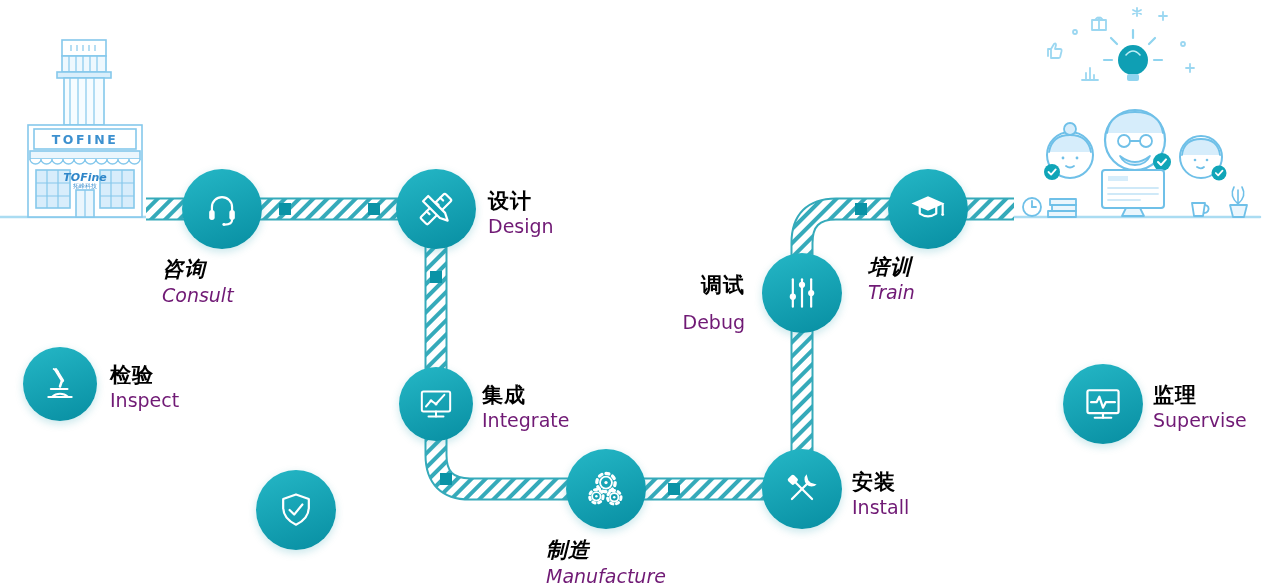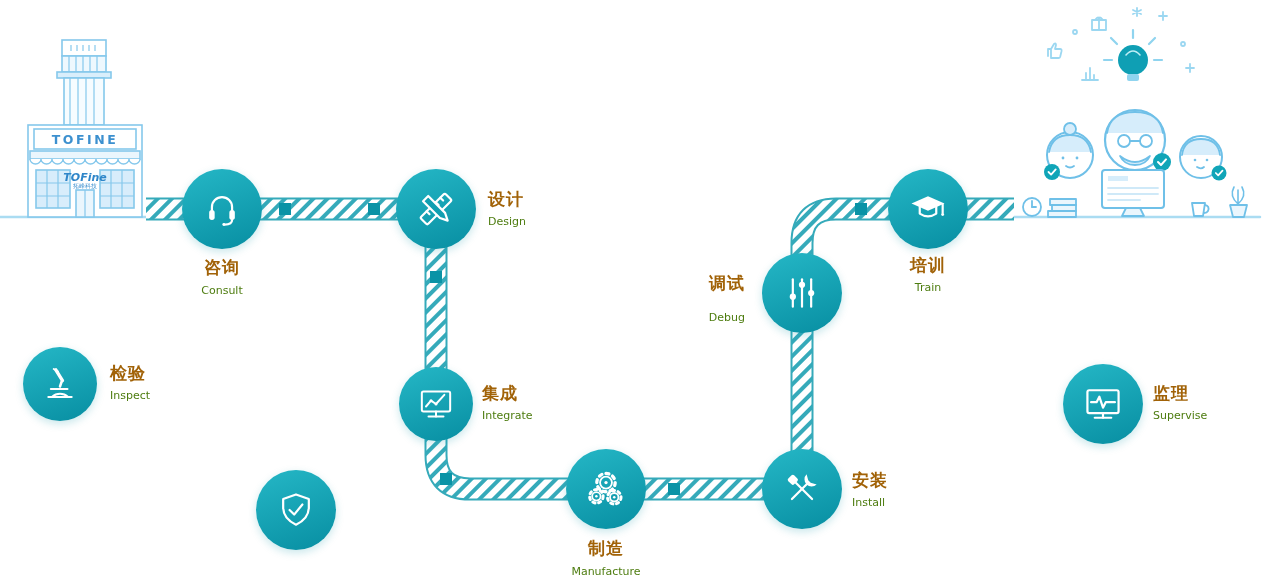--- a/index.html
+++ b/index.html
@@ -12,23 +12,23 @@
   .node {
     position:absolute; border-radius:50%;
     display:flex; align-items:center; justify-content:center;
     background:linear-gradient(160deg,#25b7c6 0%,#0b93a6 88%);
     box-shadow:0 3px 8px rgba(11,147,166,.22);
     z-index:3;
   }
   .node svg { display:block; }
   .icon { stroke:#fff; fill:none; stroke-width:2.4; stroke-linecap:round; stroke-linejoin:round; }
   .lab { position:absolute; z-index:3; line-height:1.1; white-space:nowrap; }
-  .zh { font-size:17px; font-weight:bold; color:#a16207; letter-spacing:1px; }
-  .en { font-size:11px; color:#4d7c0f; }
-  .tc { text-align:center; }
+  .zh { font-size:21px; font-weight:bold; color:#000000; letter-spacing:1px; }
+  .en { font-size:19px; color:#701a75; }
+  .tc { text-align:left;font-style:italic; }
   .tr { text-align:right; }
 </style>
 </head>
 <body>
 
 <div class="canvas">
 
   <svg class="bg" width="1278" height="587" viewBox="0 0 1278 587">
     <defs>
       <pattern id="hatch" patternUnits="userSpaceOnUse" width="10" height="10" patternTransform="rotate(45)">

